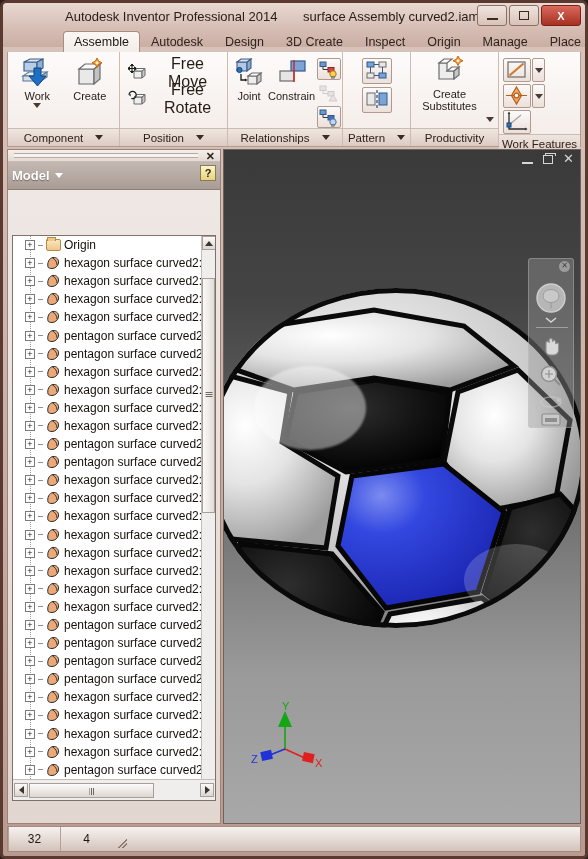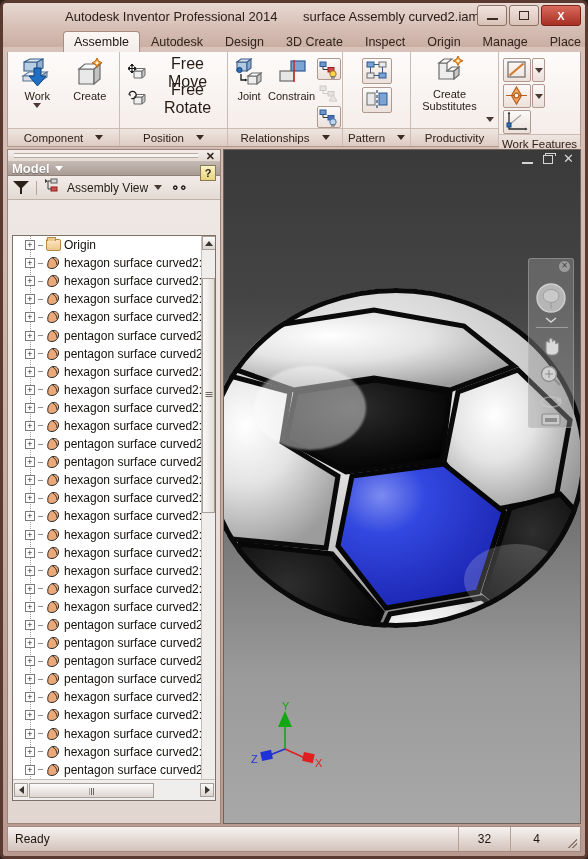--- a/index.html
+++ b/index.html
@@ -156,21 +156,21 @@
   .grabbar .lines{
     position:absolute; left:6px; top:3px; right:22px; height:5px;
     border-top:1px solid #b9a89f; border-bottom:1px solid #b9a89f;
     background:#f7f3f1;
   }
   .grabbar .xx{
     position:absolute; right:5px; top:0px; font-size:11px; color:#33261f; font-weight:bold;
     line-height:12px;
   }
   .bhead{
-    height:14px; background:linear-gradient(180deg,#c3b8b2,#a99c95);
+    height:28px; background:linear-gradient(180deg,#c3b8b2,#a99c95);
     display:flex; align-items:center; padding:0 4px; position:relative;
     border-bottom:1px solid #8d7f78;
   }
   .bhead .t{ font-size:13px; color:#fff; font-weight:bold; text-shadow:0 1px 1px #6d625c; }
   .bhead .tinyarr{ border-top-color:#fff; margin-left:5px; }
   .helpbtn{
     position:absolute; right:4px; top:3px; width:16px;height:16px;
     border:1px solid #8a7b58; background:linear-gradient(180deg,#fdf4c8,#e7d47a);
     font-size:11px; font-weight:bold; color:#2b2416; text-align:center; line-height:14px;
   }
@@ -585,35 +585,20 @@
   <div class="browser">
     <div class="grabbar">
       <div class="lines"></div>
       <div class="xx">✕</div>
     </div>
     <div class="bhead">
       <span class="t">Model</span>
       <span class="tinyarr"></span>
       <span class="helpbtn">?</span>
     </div>
-    <div class="btoolbar">
-      <span class="filtr"></span>
-      <span class="bsep"></span>
-      <span>
-        <svg width="18" height="15" viewBox="0 0 18 15">
-          <rect x="8" y="1" width="6" height="4" fill="#d9d9d9" stroke="#5a5a5a"></rect>
-          <rect x="8" y="9" width="6" height="4" fill="#cf4a4a" stroke="#8c2222"></rect>
-          <path d="M5 3 h3 M5 11 h3 M5 3 v8" fill="none" stroke="#3a3a3a"></path>
-          <path d="M2 1 l3 2 l-3 2z" fill="#3a3a3a"></path>
-        </svg>
-      </span>
-      <span class="avlabel">Assembly View</span>
-      <span class="tinyarr"></span>
-      <span class="binoc">⚬⚬</span>
-    </div>
 
     <div class="tree">
       <div class="tree-inner">
         <div class="vline"></div>
         <div id="tree-rows">
             <div class="trow">
               <span class="plus">+</span>
               <span class="dash"></span>
               <span class="ico-folder"></span>
               <span>Origin</span>
@@ -1100,18 +1085,17 @@
       <path d="M36 12 l7 16 h-14z" fill="#13a813"></path>
       <path d="M54 54 h11 v9 h-11z" fill="#e02020" transform="rotate(12 59 58)"></path>
       <path d="M12 52 h11 v9 h-11z" fill="#1f32d8" transform="rotate(-12 17 56)"></path>
       <text x="33" y="11" font-size="11" fill="#13a813" font-family="Liberation Sans">Y</text>
       <text x="66" y="68" font-size="11" fill="#e02020" font-family="Liberation Sans">X</text>
       <text x="2" y="64" font-size="11" fill="#1f32d8" font-family="Liberation Sans">Z</text>
     </svg>
   </div>
 
   <div class="status">
-    <span class="ready">Ready</span>
     <span class="scell">32</span>
     <span class="scell">4</span>
     <span class="resizer"></span>
   </div>
 </div>
 
 </body></html>

